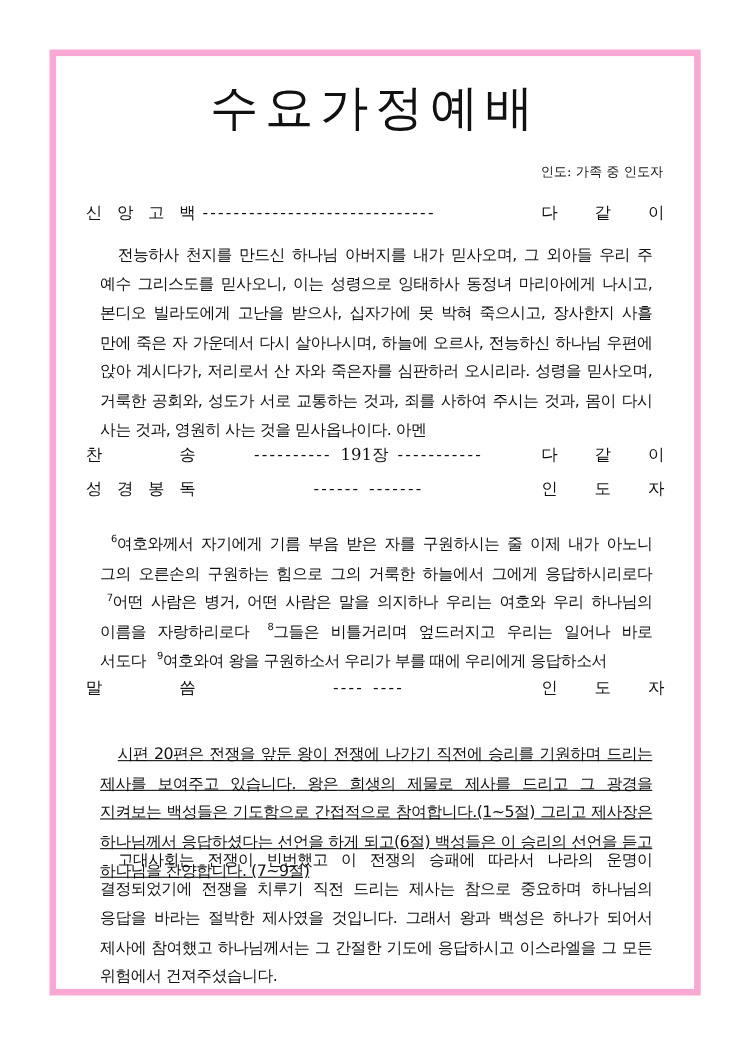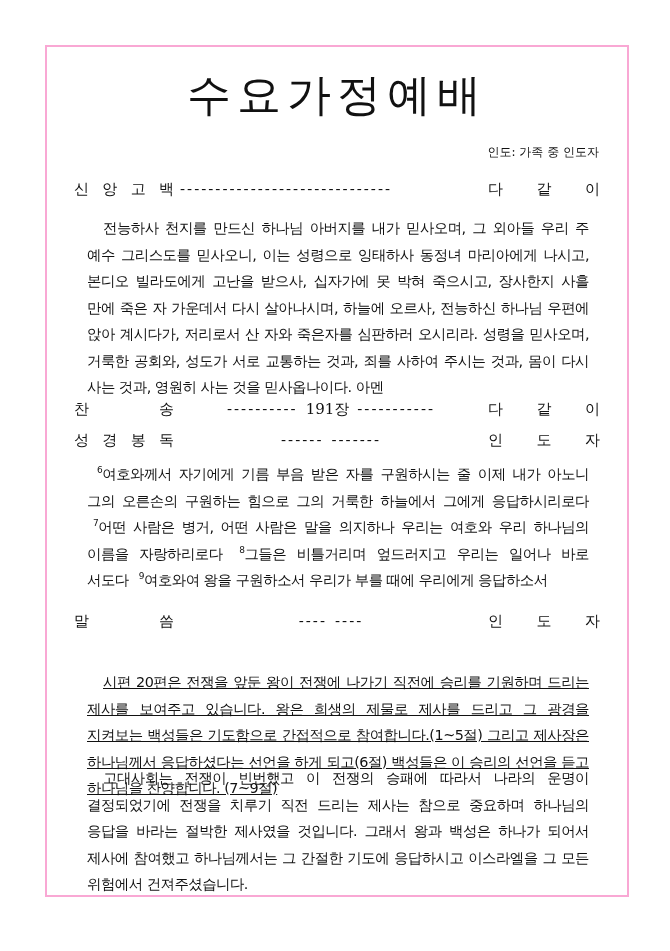--- a/index.html
+++ b/index.html
@@ -14,21 +14,21 @@
       overflow: hidden;
       font-family: "DejaVu Serif", "Liberation Serif", serif;
       color: #111111;
     }
     .page-frame {
       position: absolute;
       left: 45px;
       top: 45px;
       width: 580px;
       height: 848px;
-      border: 2px solid #f9a8d4;
+      border: 6px solid #f9a8d4;
       box-sizing: content-box;
     }
     .title {
       position: absolute;
       left: 0;
       right: 0;
       top: 18px;
       text-align: center;
       font-size: 44px;
       letter-spacing: 6px;
@@ -160,21 +160,21 @@
       <span class="dashes">------</span>
       <span class="dashes">-------</span>
     </div>
     <div class="order-who">
       <span>인</span>
       <span>도</span>
       <span>자</span>
     </div>
   </div>
 
-  <div class="para" style="top:414px;">
+  <div class="para" style="top:431px;">
     <sup class="verse first">6</sup><span>여호와께서 자기에게 기름 부음 받은 자를 구원하시는 줄 이제 내가 아노니 그의 오른손의 구원하는 힘으로 그의 거룩한 하늘에서 그에게 응답하시리로다</span>
     <sup class="verse">7</sup><span>어떤 사람은 병거, 어떤 사람은 말을 의지하나 우리는 여호와 우리 하나님의 이름을 자랑하리로다</span>
     <sup class="verse">8</sup><span>그들은 비틀거리며 엎드러지고 우리는 일어나 바로 서도다</span>
     <sup class="verse">9</sup><span>여호와여 왕을 구원하소서 우리가 부를 때에 우리에게 응답하소서</span>
   </div>
 
   <div class="order-row" style="top:562px;">
     <div class="order-label">
       <span>말</span>
       <span>씀</span>

